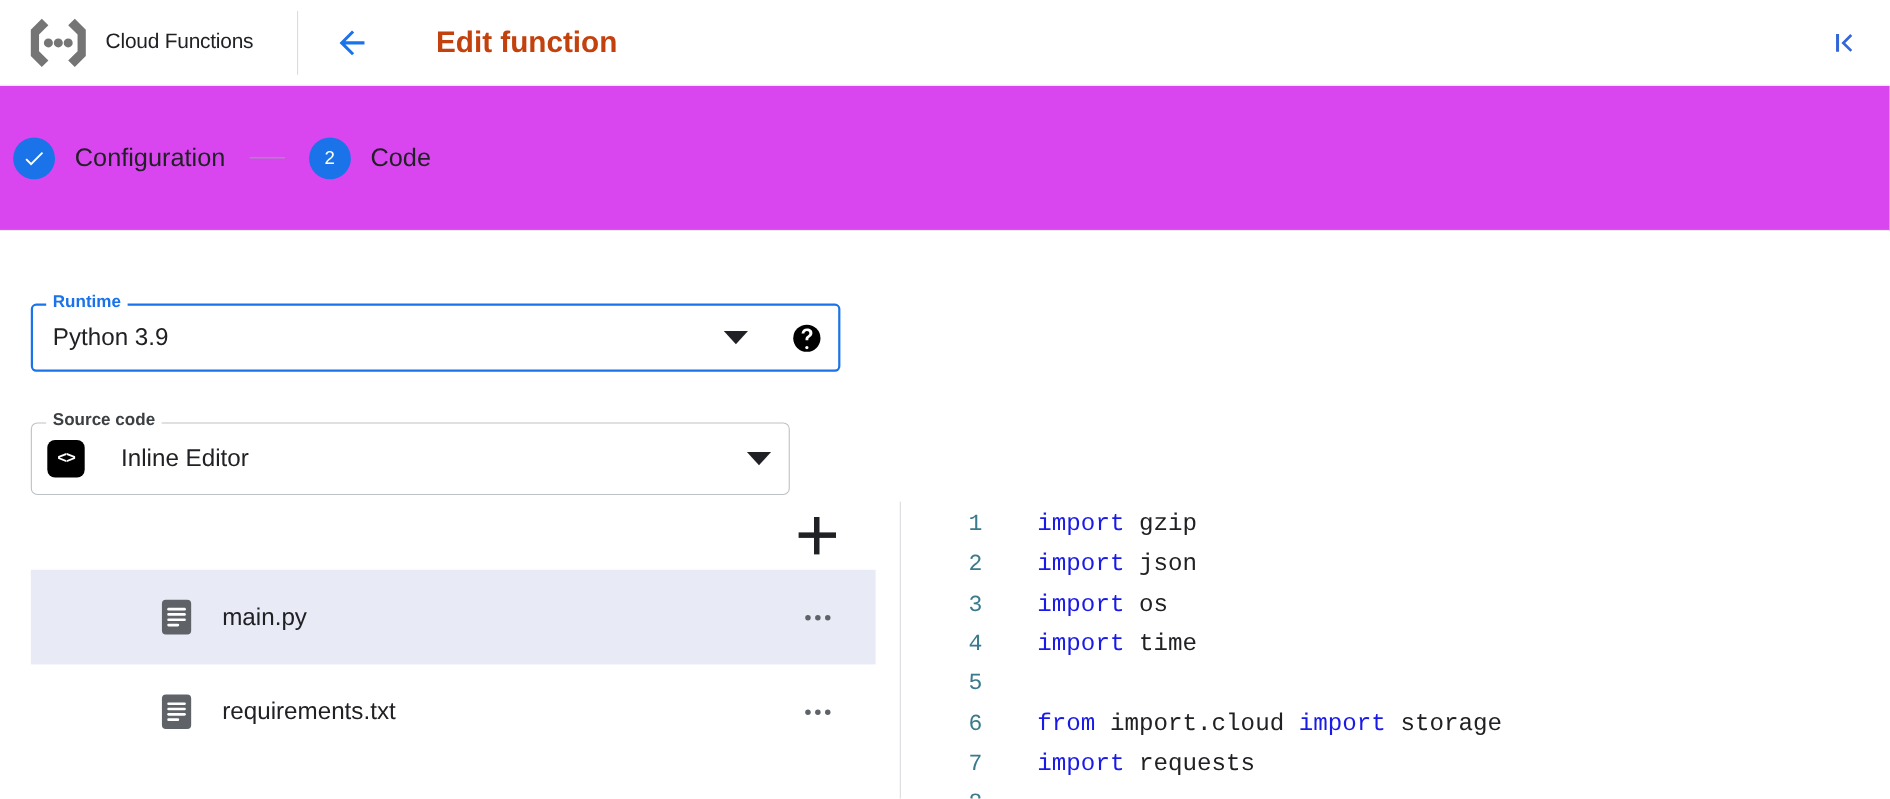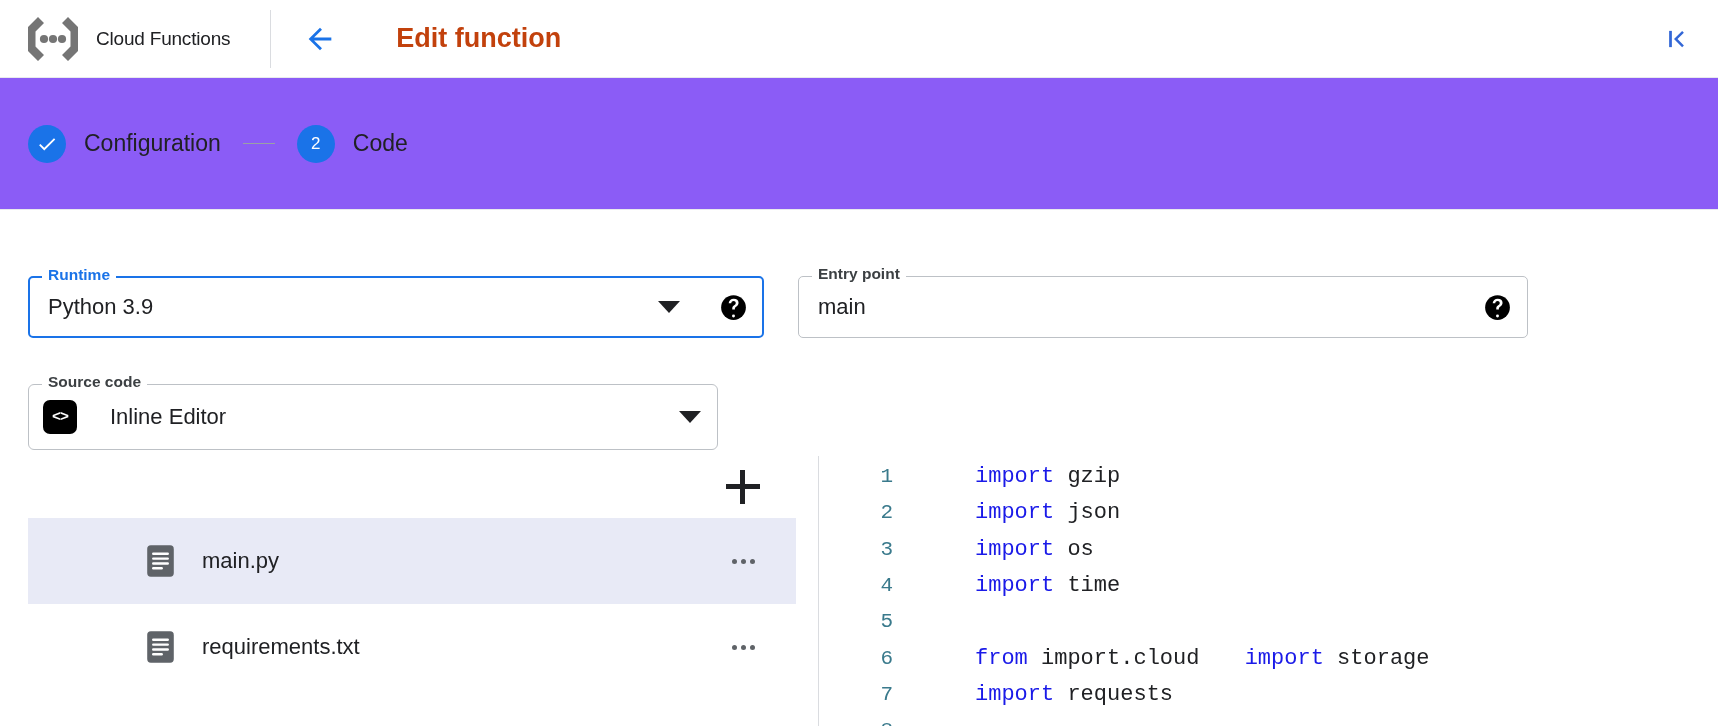--- a/index.html
+++ b/index.html
@@ -84,23 +84,23 @@
     cursor: pointer;
     flex: 0 0 auto;
   }
 
   
   .stepper {
     height: 132px;
     box-sizing: border-box;
     display: flex;
     align-items: center;
-    padding-left: 28px;
+    padding-left: 12px;
     border-bottom: 1px solid #e8eaed;
-    background: #8b5cf6;
+    background: #d946ef;
   }
   .step {
     display: flex;
     align-items: center;
   }
   .step-circle {
     width: 38px;
     height: 38px;
     border-radius: 50%;
     background: #1a73e8;
@@ -350,21 +350,21 @@
     color: #3a7a8c;
     font-family: "Liberation Mono", "DejaVu Sans Mono", monospace;
     font-size: 21px;
     user-select: none;
   }
   .line-code {
     margin-left: 50px;
     color: #202124;
     white-space: pre;
   }
-  .tok-kw { color: #1a1ae8; margin-left: 32px; }
+  .tok-kw { color: #1a1ae8; }
   .tok-id { color: #202124; }
 </style>
 </head>
 <body>
 
 <div class="appbar">
 
   <div class="brand">
     <svg class="brand-logo" viewBox="0 0 58 50">
       <path d="M14 3 L4 13 L4 37 L14 47 L20 41 L11.5 32.6 L11.5 17.4 L20 9 Z" fill="#757575"></path>
@@ -422,29 +422,20 @@
       <div class="field-label">Runtime</div>
       <div class="field-value">Python 3.9</div>
       <div class="dropdown-caret"></div>
       <svg class="help-icon" viewBox="0 0 24 24">
         <circle cx="12" cy="12" r="11" fill="#000000"></circle>
         <path d="M12 18.2a1.3 1.3 0 1 0 0 2.6 1.3 1.3 0 0 0 0-2.6z" fill="#ffffff"></path>
         <path d="M12.2 4.2c-2.5 0-4.3 1.6-4.5 4h2.3c.1-1.3 1-2 2.1-2 1.1 0 1.9.7 1.9 1.7 0 .8-.4 1.3-1.4 2-1.3.9-1.8 1.7-1.7 3.2v.6h2.3v-.5c0-1 .3-1.4 1.4-2.2 1.3-.9 1.9-1.9 1.9-3.3 0-2.1-1.7-3.5-4.3-3.5z" fill="#ffffff"></path>
       </svg>
     </div>
 
-    <div class="field field-entry">
-      <div class="field-label">Entry point</div>
-      <div class="field-value">main</div>
-      <svg class="help-icon" viewBox="0 0 24 24">
-        <circle cx="12" cy="12" r="11" fill="#000000"></circle>
-        <path d="M12 18.2a1.3 1.3 0 1 0 0 2.6 1.3 1.3 0 0 0 0-2.6z" fill="#ffffff"></path>
-        <path d="M12.2 4.2c-2.5 0-4.3 1.6-4.5 4h2.3c.1-1.3 1-2 2.1-2 1.1 0 1.9.7 1.9 1.7 0 .8-.4 1.3-1.4 2-1.3.9-1.8 1.7-1.7 3.2v.6h2.3v-.5c0-1 .3-1.4 1.4-2.2 1.3-.9 1.9-1.9 1.9-3.3 0-2.1-1.7-3.5-4.3-3.5z" fill="#ffffff"></path>
-      </svg>
-    </div>
   </div>
 
   <div class="field field-source">
     <div class="field-label">Source code</div>
     <div class="source-icon">&lt;&gt;</div>
     <div class="source-text">Inline Editor</div>
     <div class="source-caret"></div>
   </div>
 
   <div class="split">

